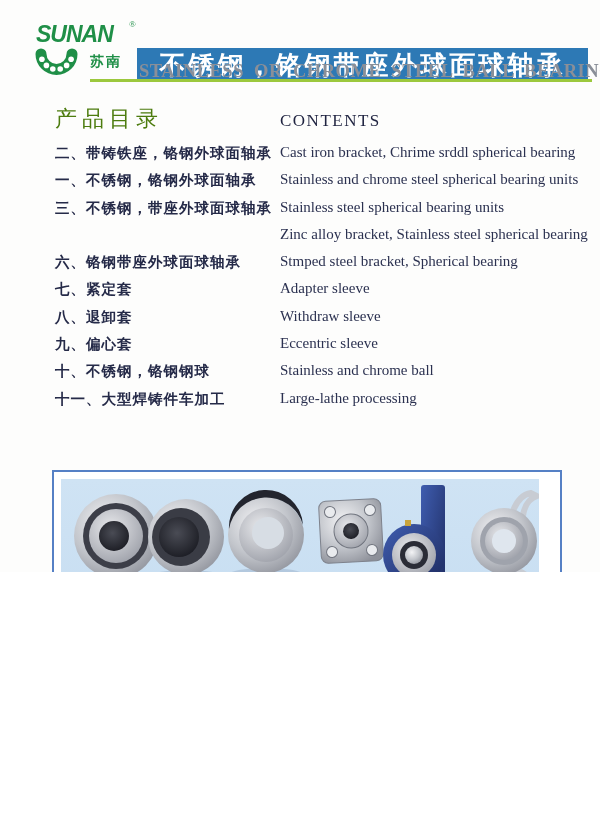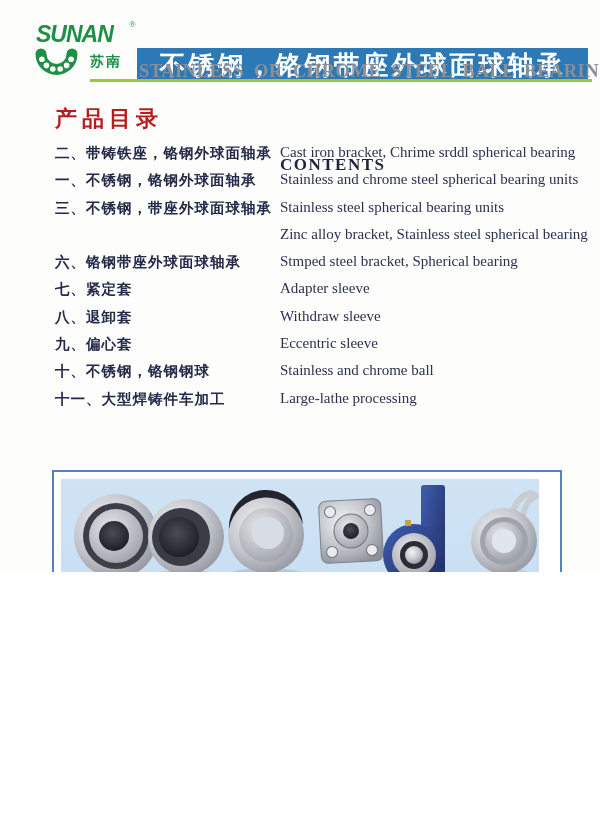--- a/index.html
+++ b/index.html
@@ -9,22 +9,22 @@
   
   .logo{position:absolute;left:30px;top:14px;width:112px;height:64px;}
   .banner{position:absolute;left:137px;top:29px;width:451px;height:34px;background:#2d79b5;
           display:flex;align-items:center;justify-content:center;margin-top:19px;}
   .banner-cn{color:#ffffff;font-weight:bold;font-size:26px;letter-spacing:3px;white-space:nowrap;}
   .subtitle{position:absolute;left:139px;top:61px;width:452px;font-weight:bold;font-size:18.5px;
             color:#8a8f98;letter-spacing:.5px;word-spacing:5px;white-space:nowrap;}
   .green-rule{position:absolute;left:90px;top:79px;width:502px;height:3px;background:#9cc83d;}
 
   
-  .cn-title{position:absolute;left:55px;top:104px;font-size:22px;font-weight:bold;letter-spacing:5px;color:#b91c1c;}
-  .en-title{position:absolute;left:280px;top:111px;font-size:17px;font-weight:bold;letter-spacing:1.5px;color:#1f2340;margin-top:44px;}
+  .cn-title{position:absolute;left:55px;top:104px;font-size:22px;font-weight:normal;letter-spacing:5px;color:#4d7c0f;}
+  .en-title{position:absolute;left:280px;top:111px;font-size:17px;font-weight:normal;letter-spacing:1.5px;color:#1f2340;}
   .toc{position:absolute;left:55px;top:140px;width:500px;}
   .toc-row{position:relative;height:27.3px;}
   .toc-cn{position:absolute;left:0;top:4px;font-size:14.5px;font-weight:600;color:#252a48;letter-spacing:1px;white-space:nowrap;}
   .toc-en{position:absolute;left:225px;top:4px;font-size:15px;color:#2b3150;white-space:nowrap;}
 
   
   .photo-frame{position:absolute;left:52px;top:470px;width:492px;height:309px;border:2px solid #5580c5;
                background:#ffffff;padding:7px;}
   .photo{width:478px;height:295px;background:linear-gradient(180deg,#cfe3f4 0%,#c6ddf1 55%,#cde2f2 100%);}
 </style>

